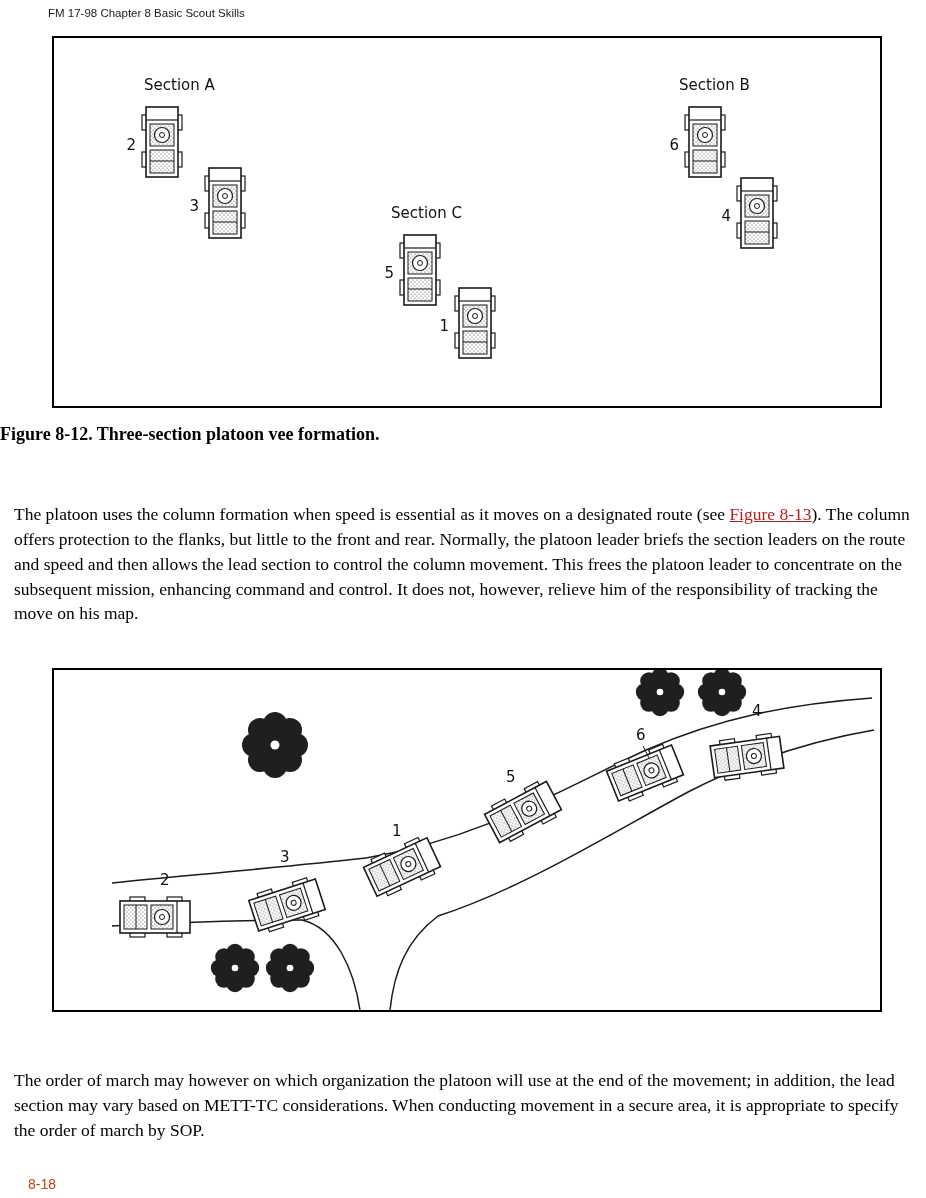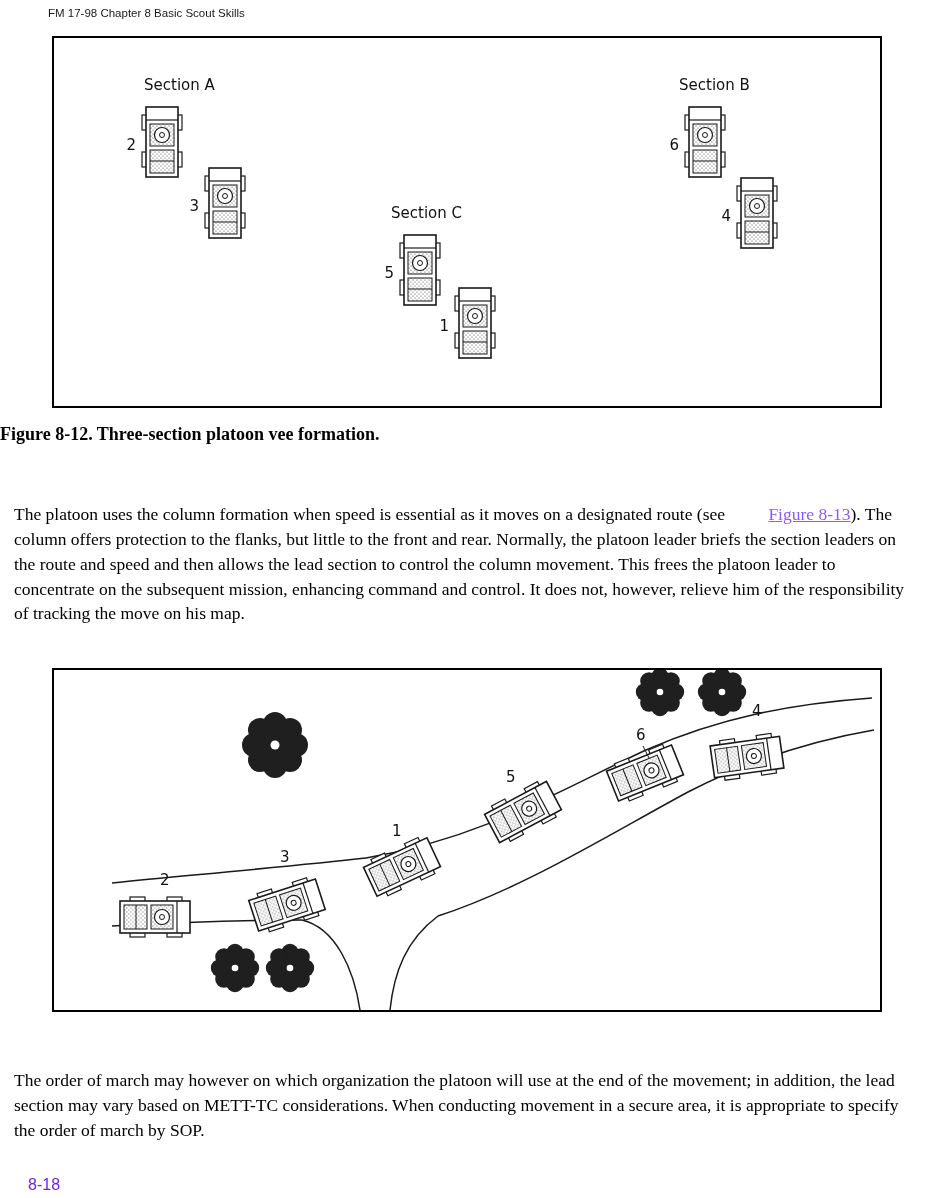--- a/index.html
+++ b/index.html
@@ -19,22 +19,22 @@
     font-family: "Liberation Sans", sans-serif;
     font-size: 11.5px;
     color: #1a1a1a;
     margin-left: 20px;
   }
   .page-footer {
     position: absolute;
     top: 1176px;
     left: 28px;
     font-family: "Liberation Sans", sans-serif;
-    font-size: 16px;
-    color: #6d28d9;
+    font-size: 14px;
+    color: #c2410c;
   }
   .fig-box {
     position: absolute;
     left: 52px;
     width: 826px;
     border: 2px solid #000000;
     background: #ffffff;
   }
   #fig1 { top: 36px; height: 368px; }
   #fig2 { top: 668px; height: 340px; }
@@ -61,21 +61,21 @@
     position: absolute;
     left: 14px;
     width: 900px;
     margin: 0;
     font-size: 17.5px;
     line-height: 1.42;
     text-align: left;
   }
   #para1 { top: 502px; }
   #para2 { top: 1068px; }
-  a.doc-link { color: #8b5cf6; text-decoration: underline; cursor: pointer; margin-left: 39px; }
+  a.doc-link { color: #b91c1c; text-decoration: underline; cursor: pointer; }
   svg text {
     font-family: "DejaVu Sans", sans-serif;
     font-size: 15px;
     fill: #111111;
   }
   .road { fill: none; stroke: #1a1a1a; stroke-width: 1.5; }
   .tree { fill: #1f1f1f; stroke: none; }
 </style>
 </head>
 <body>

